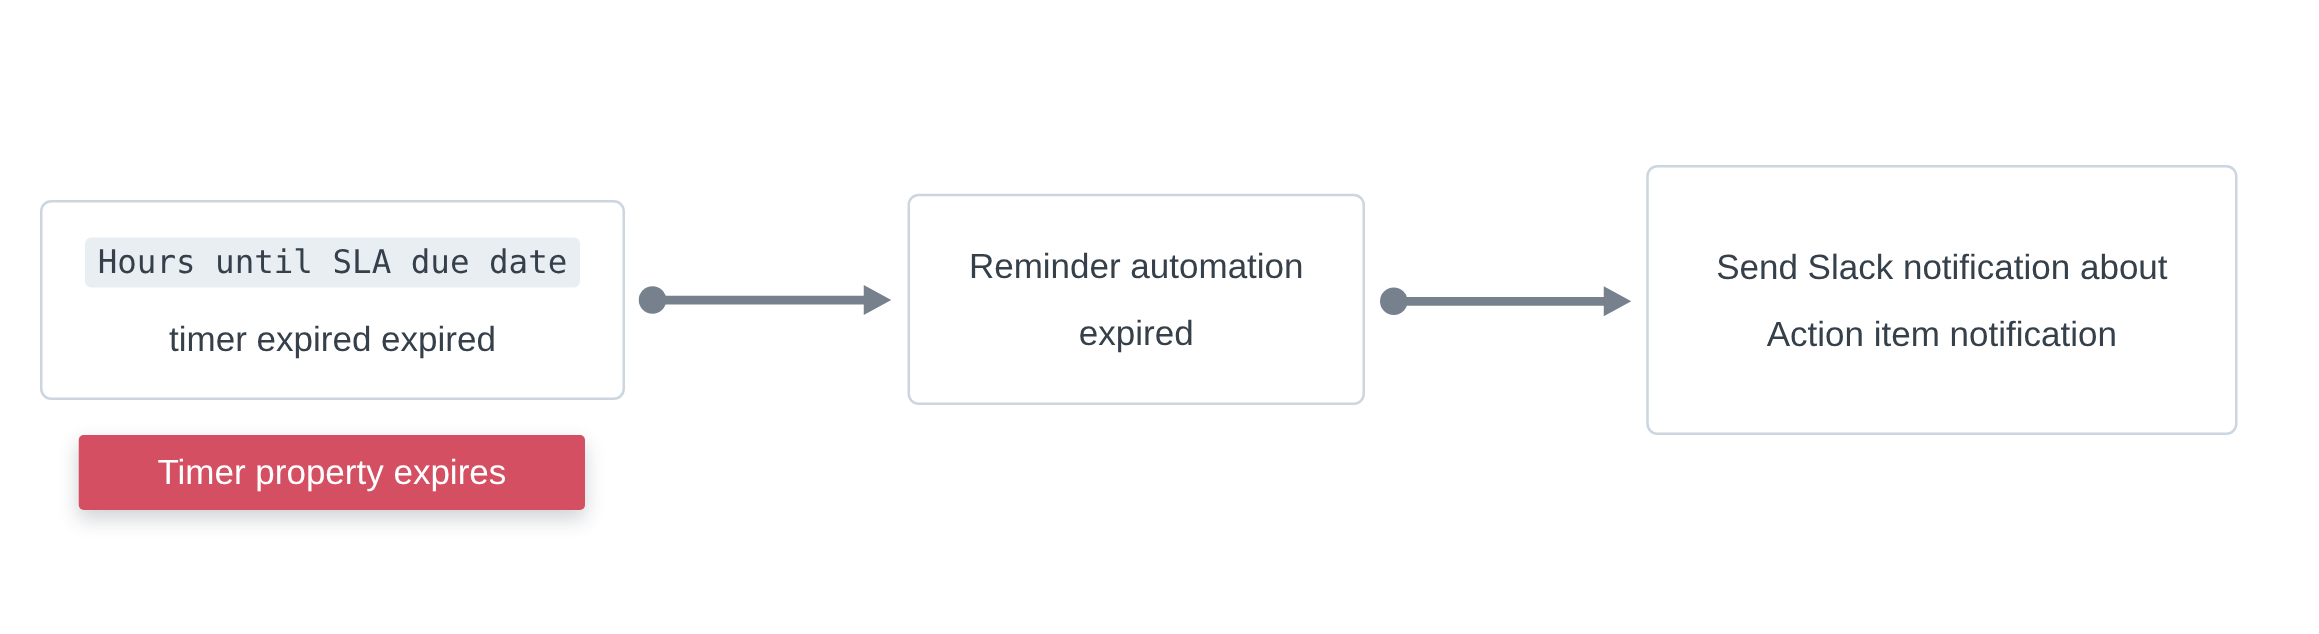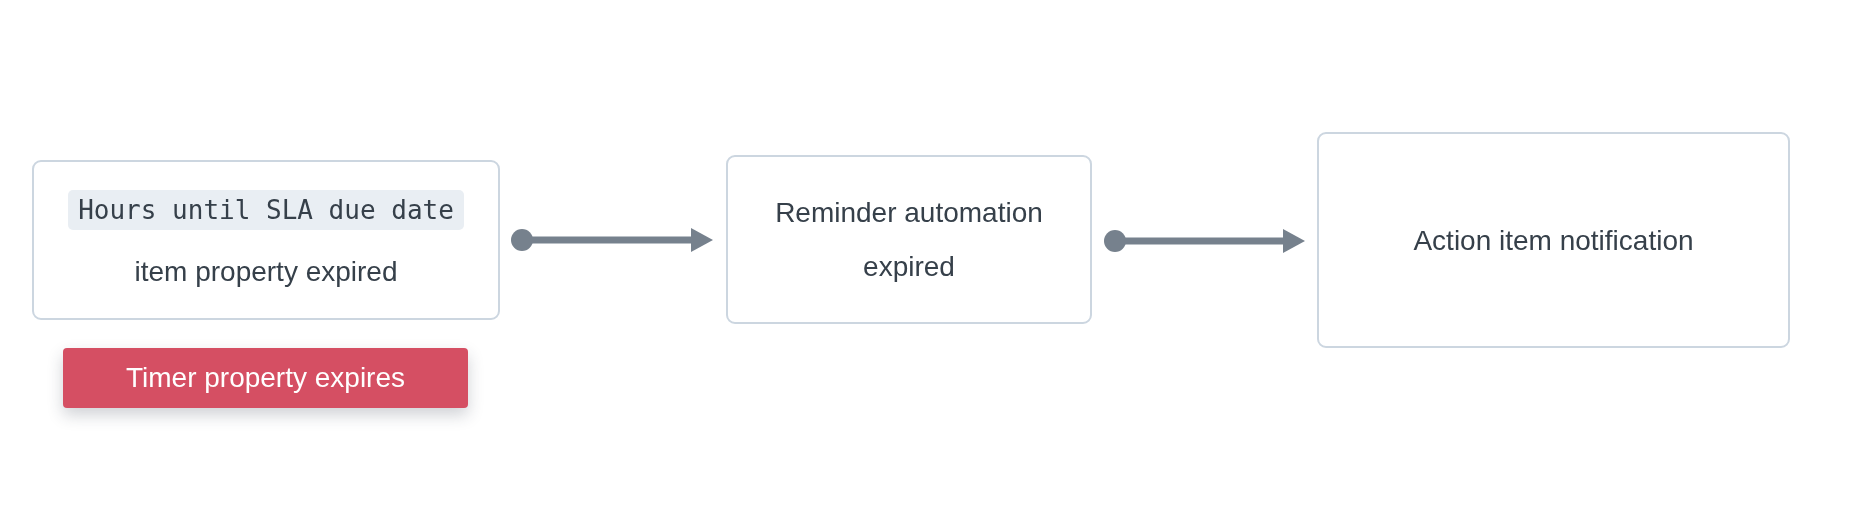--- a/index.html
+++ b/index.html
@@ -75,21 +75,21 @@
 </style>
 </head>
 <body>
 
 <div class="canvas">
 
   <div class="node node-trigger">
     <div class="node-line">
       <span class="code-chip">Hours until SLA due date</span>
     </div>
-    <div class="node-line">item property expired</div>
+    <div class="node-line">timer expired expired</div>
   </div>
 
   <button class="badge">Timer property expires</button>
 
   <svg class="connector connector-1" viewBox="0 0 220 40">
     <circle cx="22" cy="20" r="11" fill="#76818d"></circle>
     <line x1="22" y1="20" x2="194" y2="20" stroke-width="7" stroke="#76818d"></line>
     <polygon points="191,8 213,20 191,32" fill="#76818d"></polygon>
   </svg>
 
@@ -98,16 +98,17 @@
     <span class="node-line">expired</span>
   </div>
 
   <svg class="connector connector-2" viewBox="0 0 220 40">
     <circle cx="22" cy="20" r="11" fill="#76818d"></circle>
     <line x1="22" y1="20" x2="193" y2="20" stroke-width="7" stroke="#76818d"></line>
     <polygon points="190,8 212,20 190,32" fill="#76818d"></polygon>
   </svg>
 
   <div class="node node-action">
+    <span class="node-line">Send Slack notification about</span>
     <span class="node-line">Action item notification</span>
   </div>
 
 </div>
 
 </body></html>

